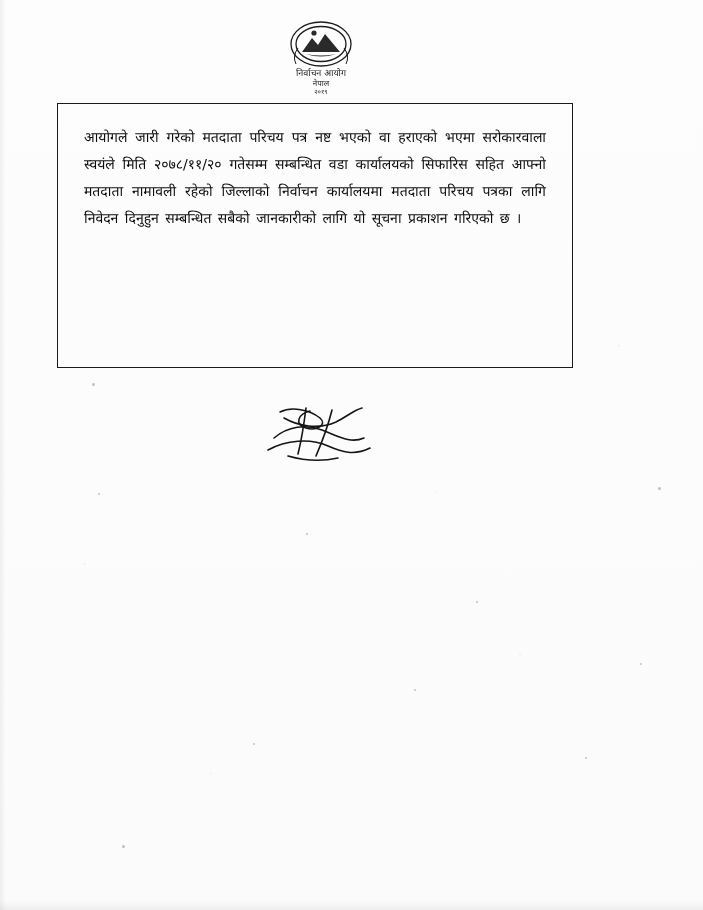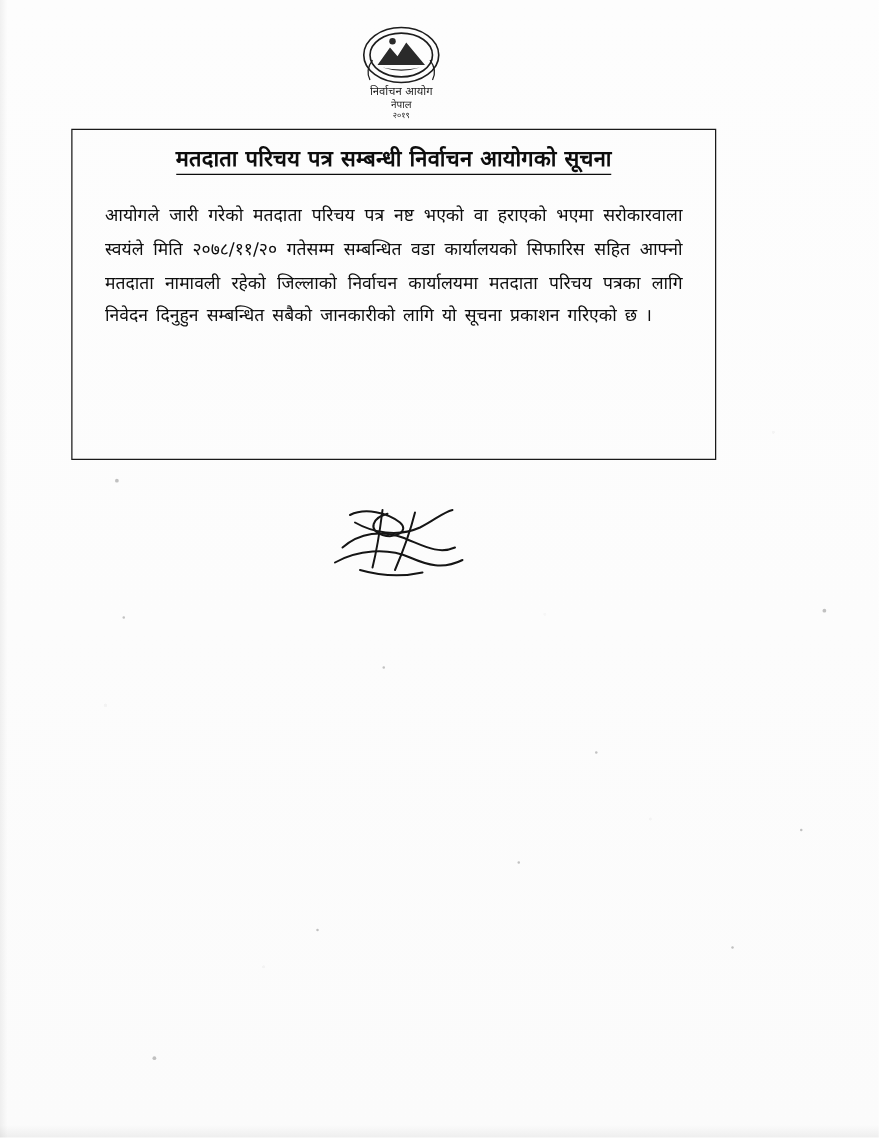--- a/index.html
+++ b/index.html
@@ -143,23 +143,20 @@
 
       <g fill="#1d1d1d" font-family="'DejaVu Sans', sans-serif" font-size="9">
         <text x="59" y="62" text-anchor="middle">निर्वाचन आयोग</text>
         <text x="59" y="72" text-anchor="middle" font-size="8">नेपाल</text>
         <text x="59" y="80" text-anchor="middle" font-size="6.5">२०१९</text>
       </g>
     </svg>
   </div>
 
   <div class="notice-box">
-    <div class="notice-title">
-      <span>मतदाता परिचय पत्र सम्बन्धी निर्वाचन आयोगको सूचना</span>
-    </div>
     <div class="notice-body">आयोगले जारी गरेको मतदाता परिचय पत्र नष्ट भएको वा हराएको भएमा सरोकारवाला स्वयंले मिति २०७८/११/२० गतेसम्म सम्बन्धित वडा कार्यालयको सिफारिस सहित आफ्नो मतदाता नामावली रहेको जिल्लाको निर्वाचन कार्यालयमा मतदाता परिचय पत्रका लागि निवेदन दिनुहुन सम्बन्धित सबैको जानकारीको लागि यो सूचना प्रकाशन गरिएको छ ।</div>
 
     <svg class="signature" viewBox="0 0 140 70" xmlns="http://www.w3.org/2000/svg" aria-hidden="true">
       <g fill="none" stroke="#151515" stroke-width="1.6" stroke-linecap="round">
         <path d="M22 8 C34 2, 52 6, 62 14 C70 21, 58 27, 48 24 C36 20, 40 10, 52 7"></path>
         <path d="M26 14 C40 22, 60 26, 78 18 C90 12, 96 6, 104 4"></path>
         <path d="M16 34 C30 22, 48 20, 64 26 C80 32, 92 40, 106 34"></path>
         <path d="M10 46 C28 36, 52 34, 70 42 C84 48, 96 52, 112 44"></path>
         <path d="M48 4 C46 20, 44 34, 40 50"></path>
         <path d="M74 6 C70 22, 64 38, 58 52"></path>

